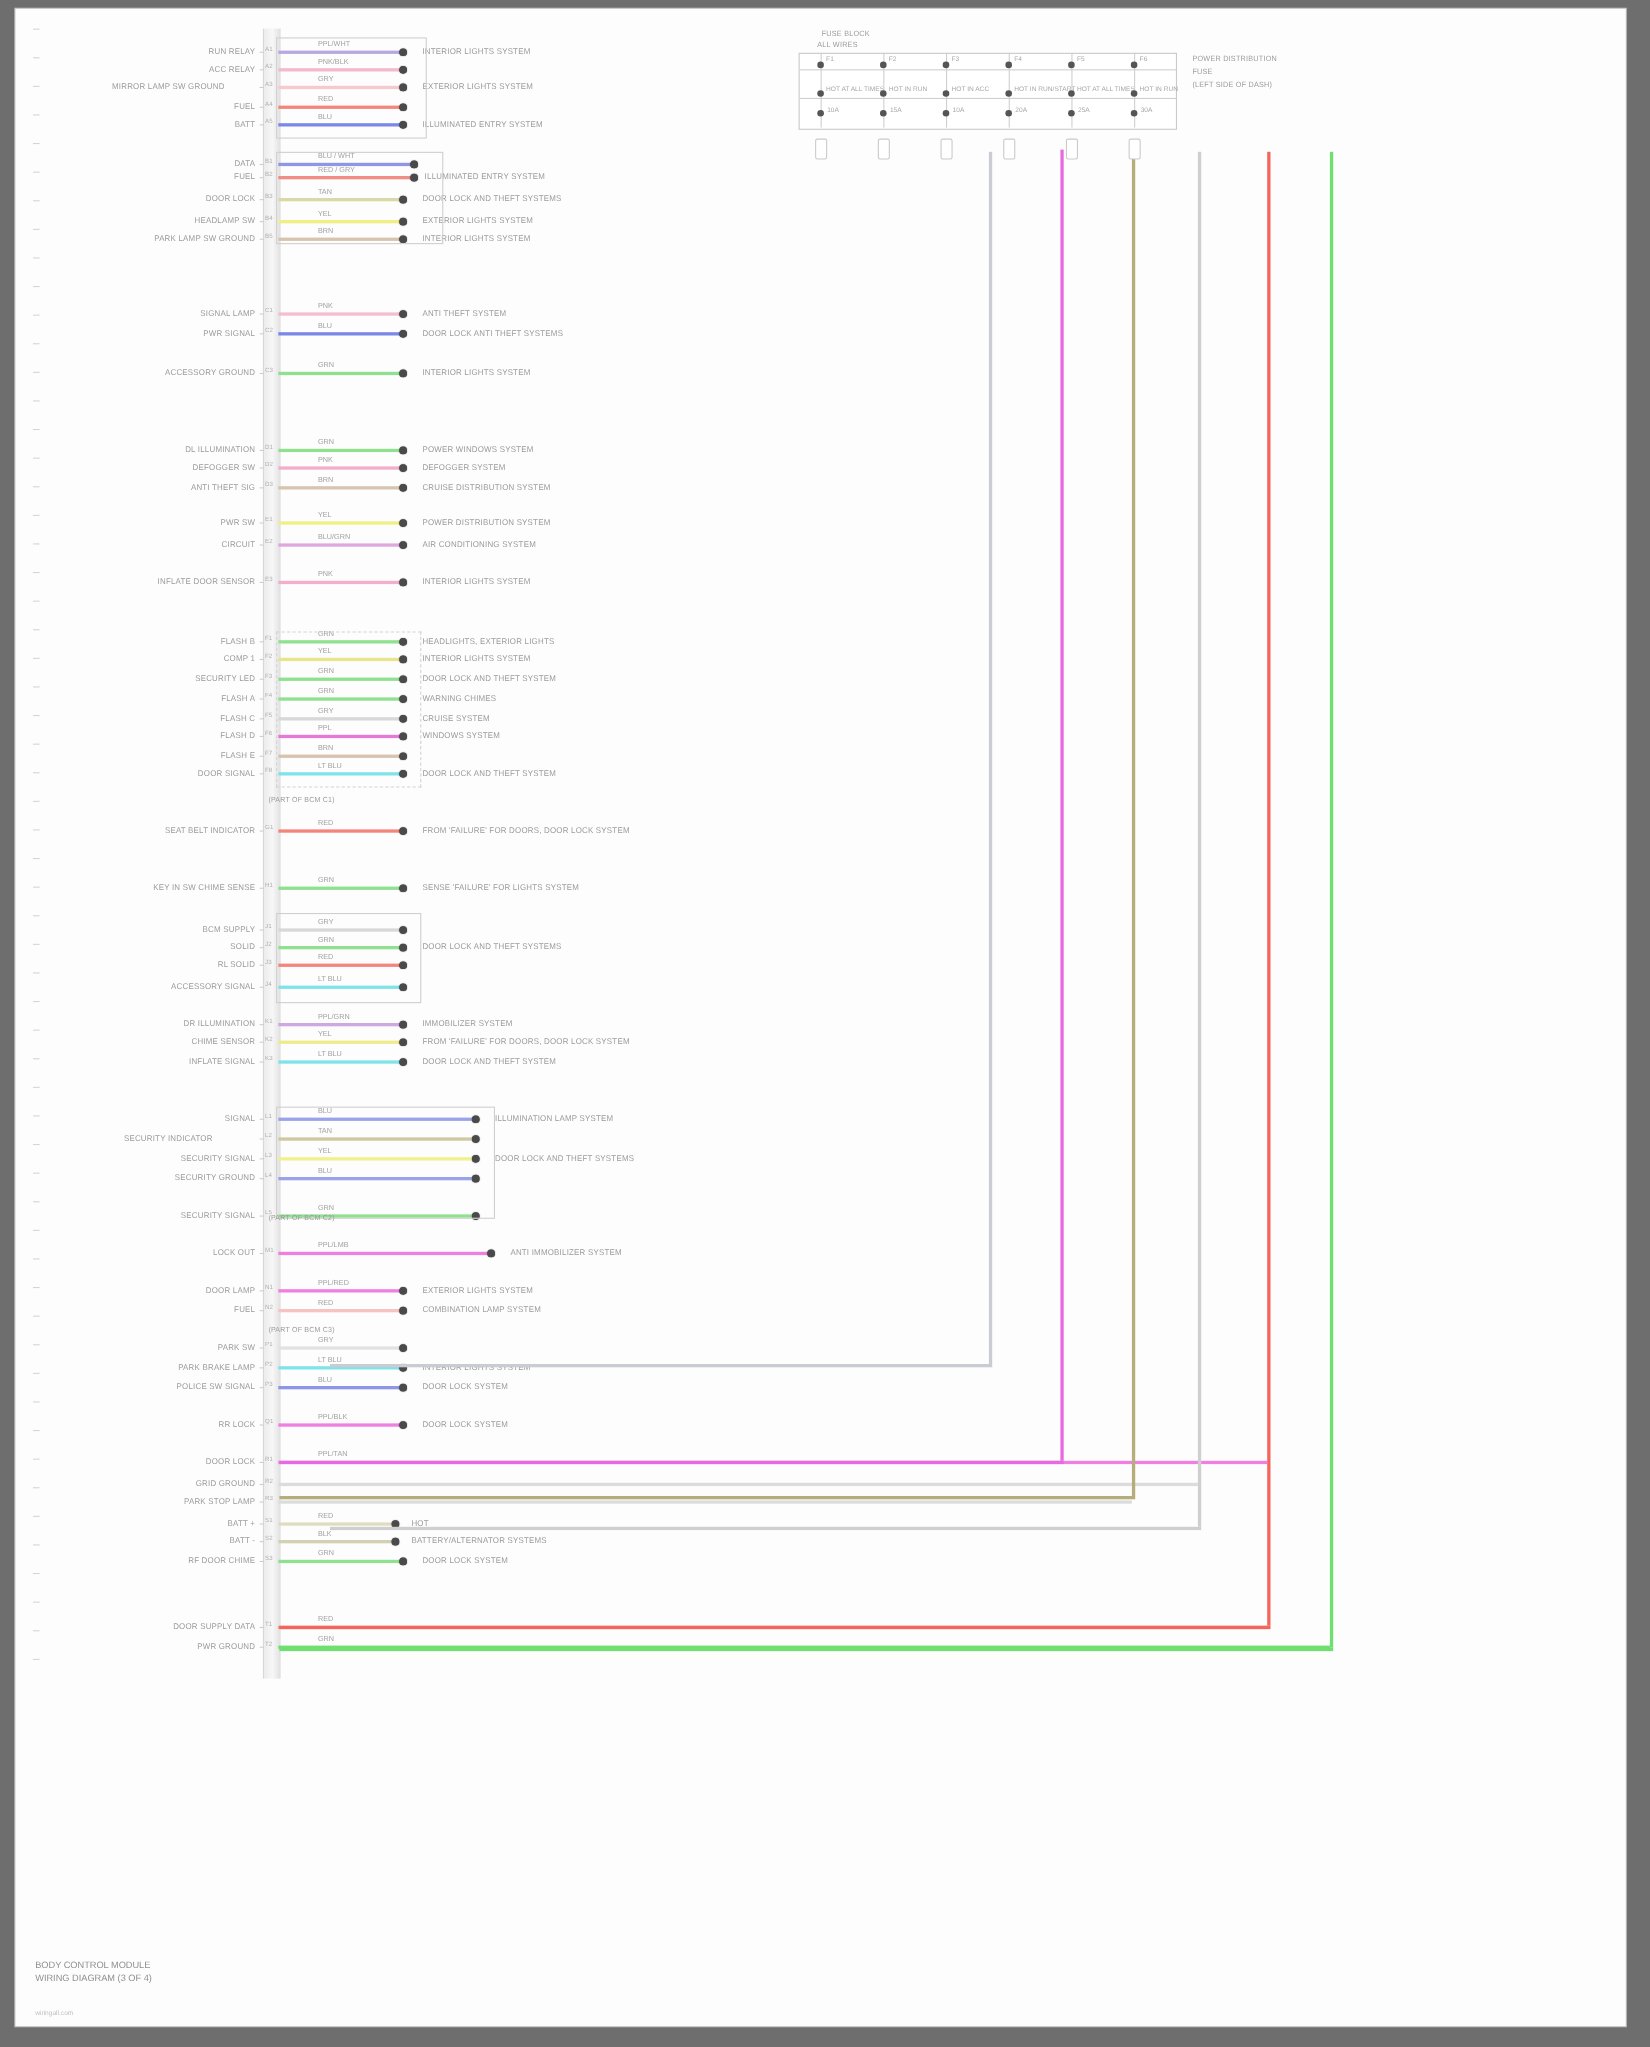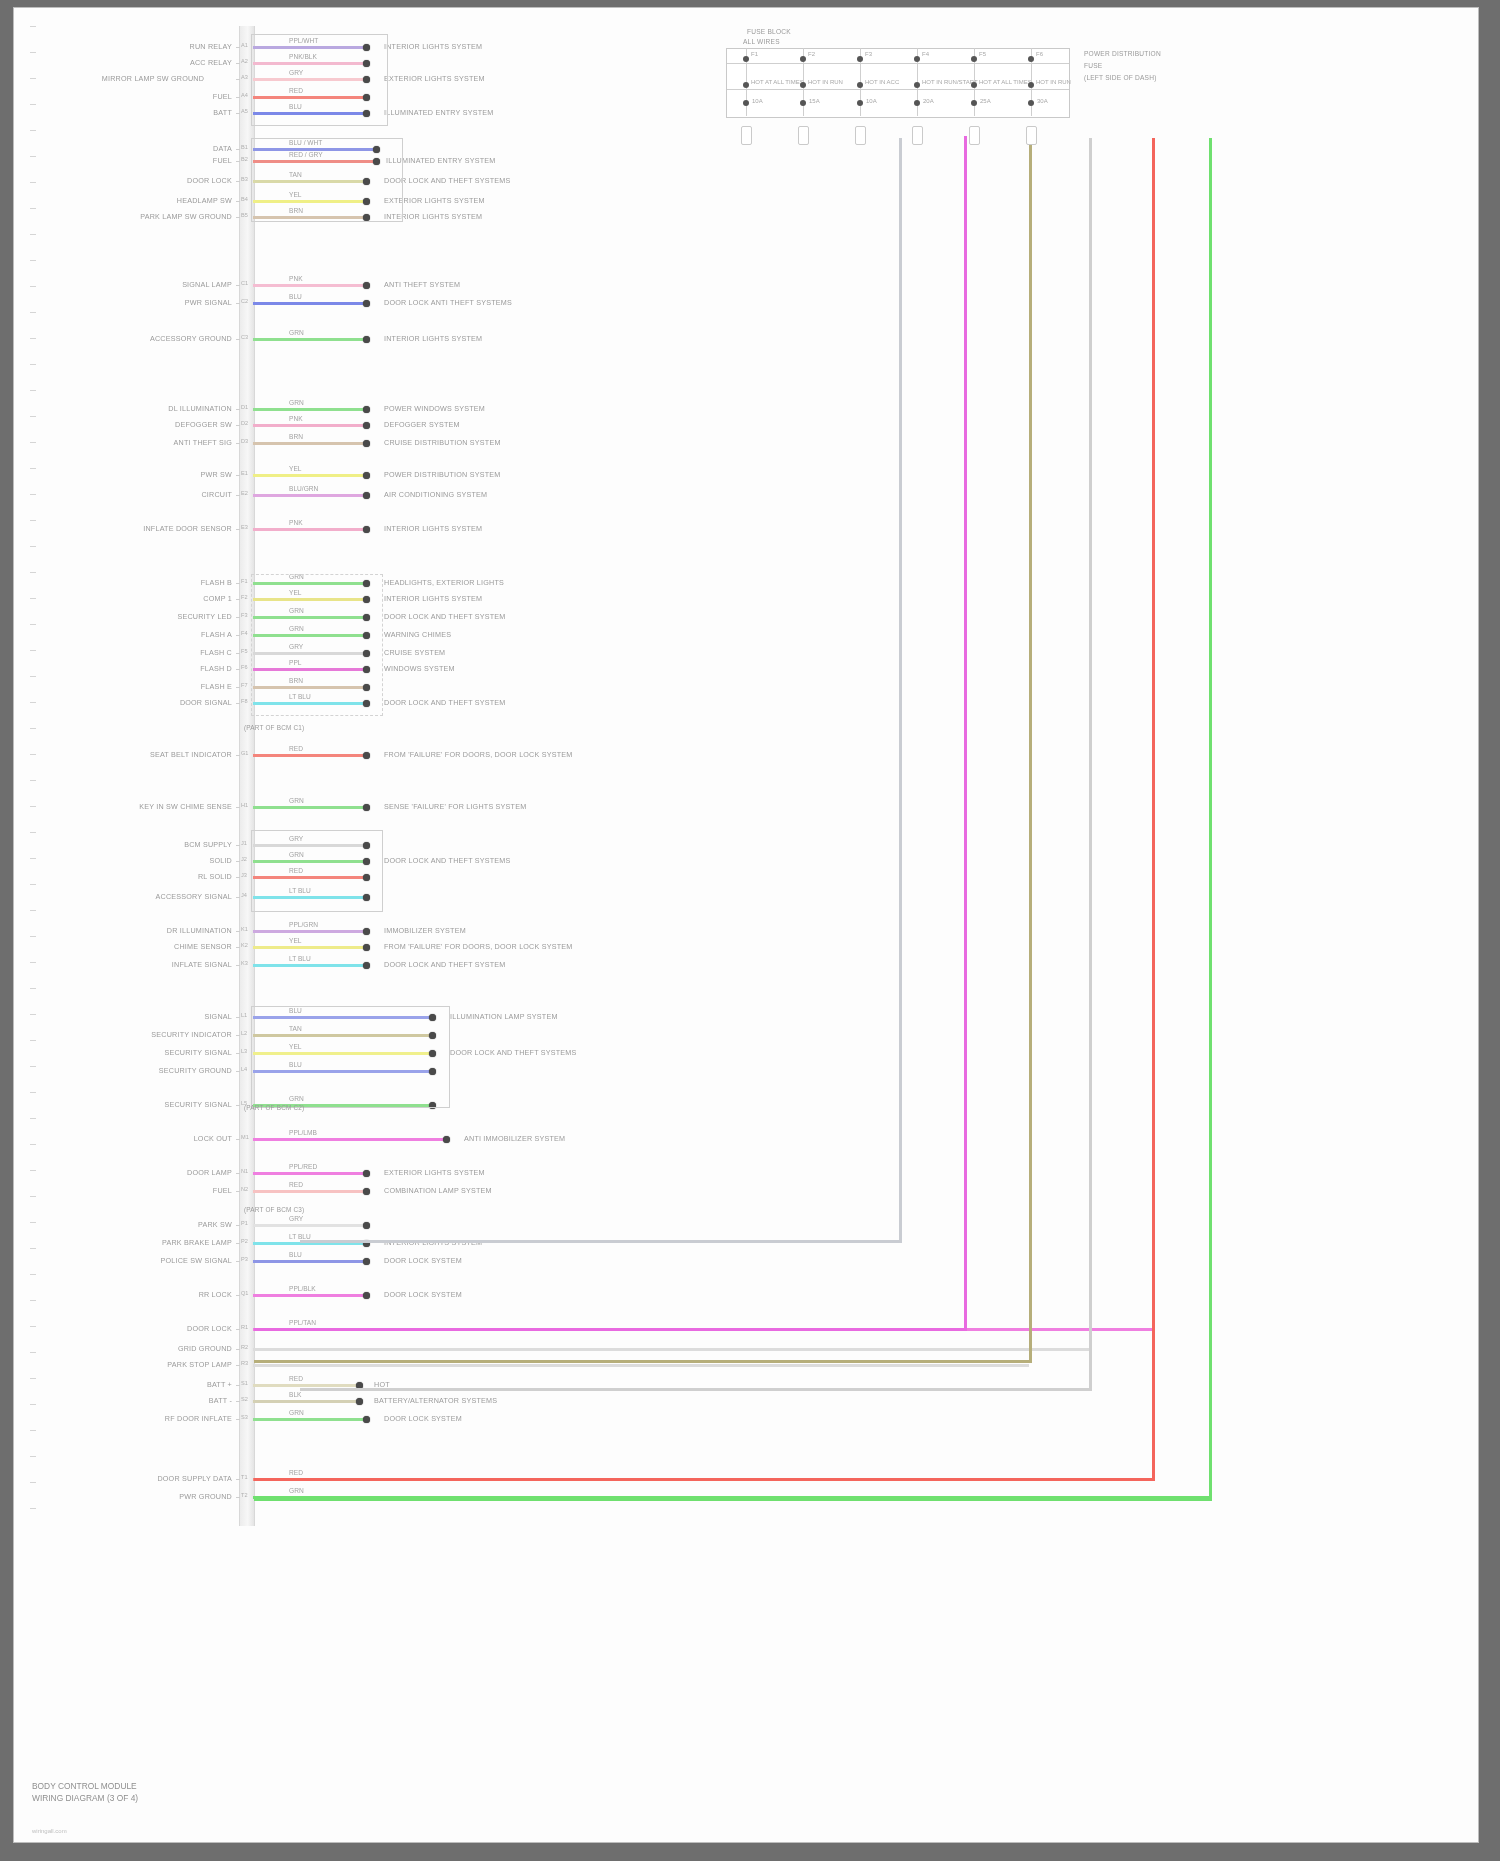--- a/index.html
+++ b/index.html
@@ -428,21 +428,21 @@
           <div>
             <div class="lbl r" style="left: 60px; top: 1004px; width: 158px;">SIGNAL</div>
             <div class="lead" style="left: 222px; top: 1009px; width: 4px;"></div>
             <div class="pin" style="left: 227px; top: 1004px;">L1</div>
             <div class="wire" style="left: 239px; top: 1008px; width: 179px; background: rgb(154, 163, 234);"></div>
             <div class="code" style="left: 275px; top: 999px;">BLU</div>
             <div class="dot" style="left: 415px; top: 1006px;"></div>
             <div class="lbl l" style="left: 436px; top: 1004px;">ILLUMINATION LAMP SYSTEM</div>
           </div>
           <div>
-            <div class="lbl r" style="left: 60px; top: 1022px; width: 158px;">SECURITY INDICATOR</div>
+            <div class="lbl r" style="left: 60px; top: 1022px; width: 158px; text-align: center;">SECURITY INDICATOR</div>
             <div class="lead" style="left: 222px; top: 1027px; width: 4px;"></div>
             <div class="pin" style="left: 227px; top: 1022px;">L2</div>
             <div class="wire" style="left: 239px; top: 1026px; width: 179px; background: rgb(207, 200, 160);"></div>
             <div class="code" style="left: 275px; top: 1017px;">TAN</div>
             <div class="dot" style="left: 415px; top: 1024px;"></div>
           </div>
           <div>
             <div class="lbl r" style="left: 60px; top: 1040px; width: 158px;">SECURITY SIGNAL</div>
             <div class="lead" style="left: 222px; top: 1045px; width: 4px;"></div>
             <div class="pin" style="left: 227px; top: 1040px;">L3</div>
@@ -560,21 +560,21 @@
           <div>
             <div class="lbl r" style="left: 60px; top: 1388px; width: 158px;">BATT -</div>
             <div class="lead" style="left: 222px; top: 1393px; width: 4px;"></div>
             <div class="pin" style="left: 227px; top: 1388px;">S2</div>
             <div class="wire" style="left: 239px; top: 1392px; width: 106px; background: rgb(212, 208, 180);"></div>
             <div class="code" style="left: 275px; top: 1383px;">BLK</div>
             <div class="dot" style="left: 342px; top: 1390px;"></div>
             <div class="lbl l" style="left: 360px; top: 1388px;">BATTERY/ALTERNATOR SYSTEMS</div>
           </div>
           <div>
-            <div class="lbl r" style="left: 60px; top: 1406px; width: 158px;">RF DOOR INFLATE</div>
+            <div class="lbl r" style="left: 60px; top: 1406px; width: 158px;">RF DOOR CHIME</div>
             <div class="lead" style="left: 222px; top: 1411px; width: 4px;"></div>
             <div class="pin" style="left: 227px; top: 1406px;">S3</div>
             <div class="wire" style="left: 239px; top: 1410px; width: 113px; background: rgb(143, 224, 143);"></div>
             <div class="code" style="left: 275px; top: 1401px;">GRN</div>
             <div class="dot" style="left: 349px; top: 1408px;"></div>
             <div class="lbl l" style="left: 370px; top: 1406px;">DOOR LOCK SYSTEM</div>
           </div>
           <div>
             <div class="lbl r" style="left: 60px; top: 1466px; width: 158px;">DOOR SUPPLY DATA</div>
             <div class="lead" style="left: 222px; top: 1471px; width: 4px;"></div>

